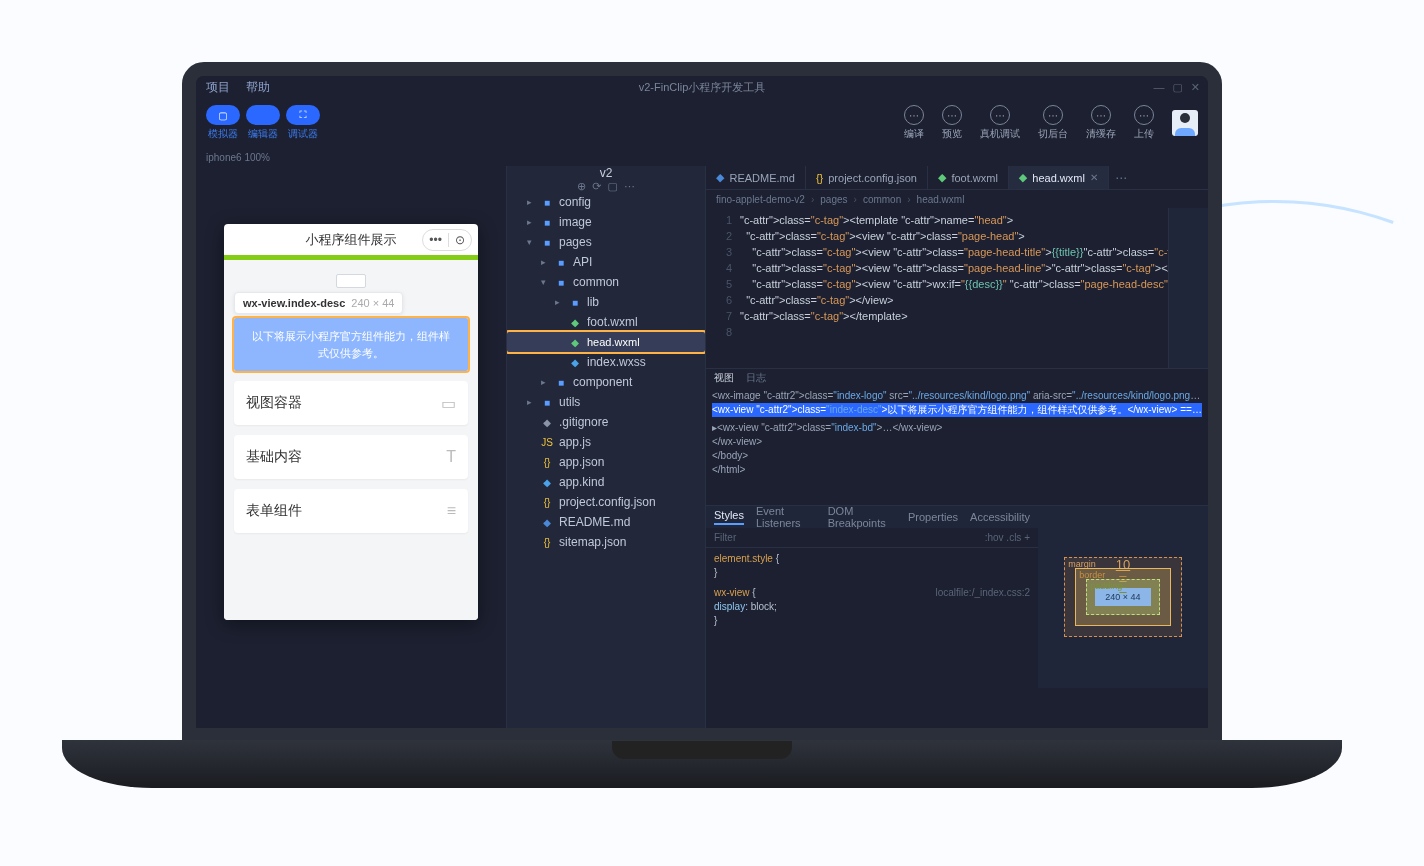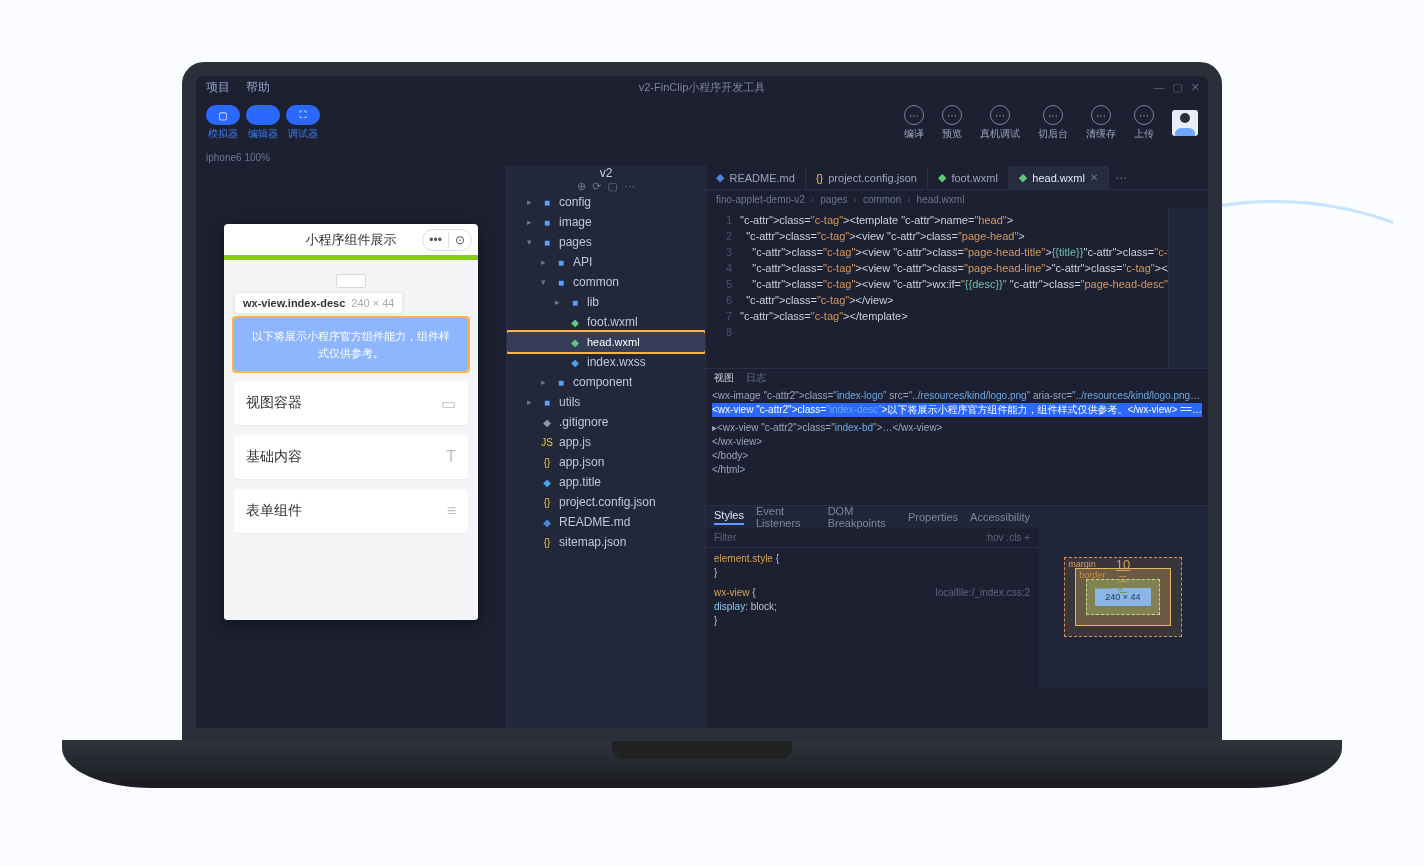--- a/index.html
+++ b/index.html
@@ -311,21 +311,21 @@
                 <span>app.js</span>
               </div>
               <div class="node" style="padding-left: 20px;">
                 <span class="ar"></span>
                 <span class="fi json">{}</span>
                 <span>app.json</span>
               </div>
               <div class="node" style="padding-left: 20px;">
                 <span class="ar"></span>
                 <span class="fi wxss">◆</span>
-                <span>app.title</span>
+                <span>app.kind</span>
               </div>
               <div class="node" style="padding-left: 20px;">
                 <span class="ar"></span>
                 <span class="fi json">{}</span>
                 <span>project.config.json</span>
               </div>
               <div class="node" style="padding-left: 20px;">
                 <span class="ar"></span>
                 <span class="fi md">◆</span>
                 <span>README.md</span>

